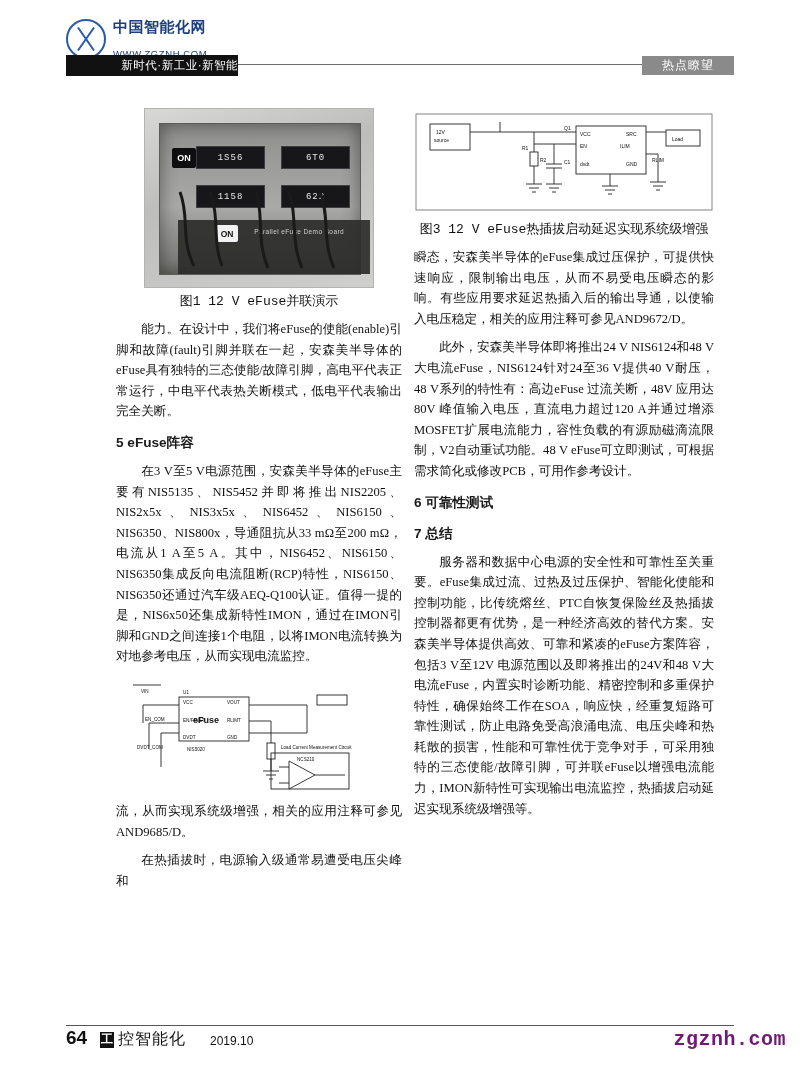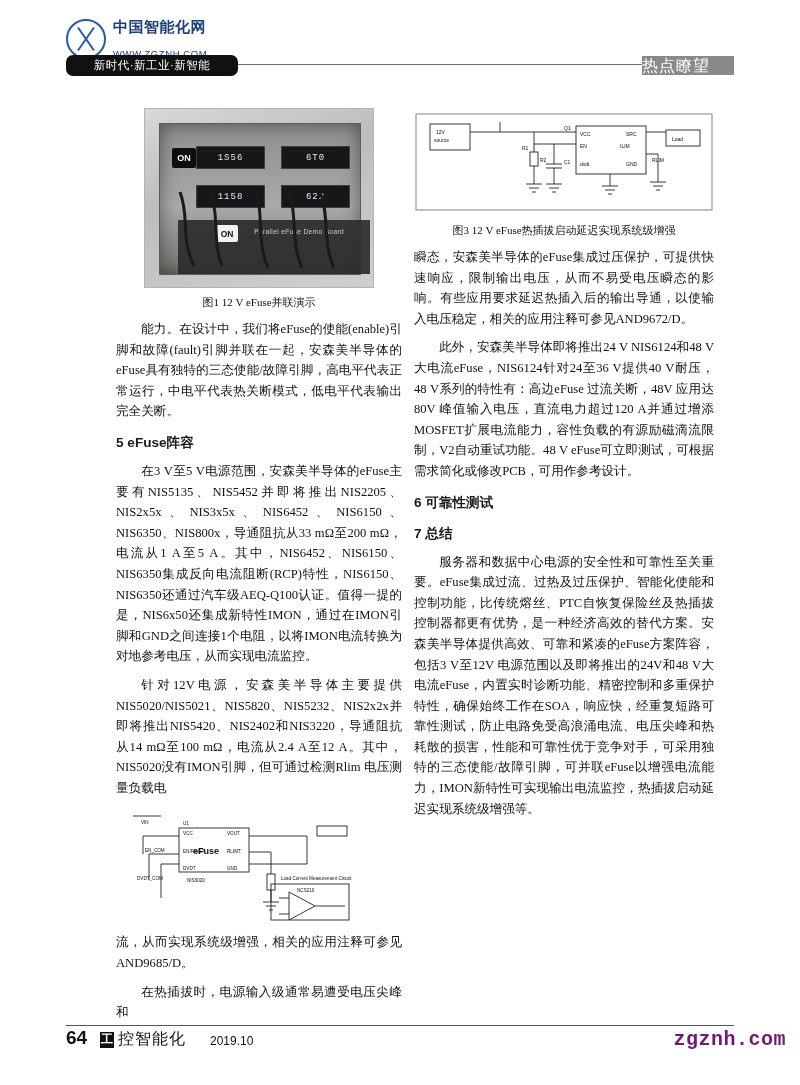--- a/index.html
+++ b/index.html
@@ -73,41 +73,40 @@
 
   .slogan-bar {
     position: absolute;
     left: 66px; top: 55px;
     width: 172px; height: 21px;
     background: #111111;
     color: #ffffff;
     font-family: "Liberation Sans", sans-serif;
     font-size: 11.5px;
     line-height: 21px;
-    text-align: center;
+    text-align: right;
     letter-spacing: 0.5px;
-    border-radius: 7px;
   }
 
   .header-rule {
     position: absolute;
     left: 238px; top: 64px;
     width: 496px; height: 1px;
     background: #6f6f6f;
   }
   .section-tag {
     position: absolute;
     left: 642px; top: 56px;
     width: 92px; height: 19px;
     background: #8a8a8a;
     color: #ffffff;
     font-family: "Liberation Sans", sans-serif;
-    font-size: 16px;
+    font-size: 12px;
     line-height: 19px;
-    text-align: left;
+    text-align: center;
     letter-spacing: 1px;
   }
 
   
   .col-left  { position: absolute; left: 116px; top: 108px; width: 286px; }
   .col-right { position: absolute; left: 414px; top: 108px; width: 300px; }
 
   p.body {
     margin: 8px 0 0 0;
     font-size: 12.6px;
@@ -120,25 +119,26 @@
   p.noindent { text-indent: 0; }
   h2.head {
     margin: 11px 0 5px 0;
     font-size: 13.6px;
     font-weight: bold;
     line-height: 20px;
     font-family: "Liberation Sans", sans-serif;
   }
 
   .caption {
-    font-size: 11px;
+    font-size: 13px;
     text-align: center;
     margin: 6px 0 9px 0;
     line-height: 16px;
     color: #111;
+    font-family: Liberation Mono, monospace;
   }
 
   
   .fig1 {
     width: 228px; height: 178px;
     margin: 0 auto;
     background: linear-gradient(160deg,#d8d8d6 0%, #bdbdbb 40%, #cfcfcd 100%);
     position: relative;
     overflow: hidden;
     border: 1px solid #b3b3b1;
@@ -364,21 +364,20 @@
         </svg>
       </div>
     </div>
     <div class="caption">图1 12 V eFuse并联演示</div>
 
     <p class="body">能力。在设计中，我们将eFuse的使能(enable)引脚和故障(fault)引脚并联在一起，安森美半导体的eFuse具有独特的三态使能/故障引脚，高电平代表正常运行，中电平代表热关断模式，低电平代表输出完全关断。</p>
 
     <h2 class="head">5 eFuse阵容</h2>
 
     <p class="body">在3 V至5 V电源范围，安森美半导体的eFuse主要有NIS5135、NIS5452并即将推出NIS2205、NIS2x5x、NIS3x5x、NIS6452、NIS6150、NIS6350、NIS800x，导通阻抗从33 mΩ至200 mΩ，电流从1 A至5 A。其中，NIS6452、NIS6150、NIS6350集成反向电流阻断(RCP)特性，NIS6150、NIS6350还通过汽车级AEQ-Q100认证。值得一提的是，NIS6x50还集成新特性IMON，通过在IMON引脚和GND之间连接1个电阻，以将IMON电流转换为对地参考电压，从而实现电流监控。</p>
-    <p class="body">针对12V电源，安森美半导体主要提供NIS5020/NIS5021、NIS5820、NIS5232、NIS2x2x并即将推出NIS5420、NIS2402和NIS3220，导通阻抗从14 mΩ至100 mΩ，电流从2.4 A至12 A。其中，NIS5020没有IMON引脚，但可通过检测Rlim 电压测量负载电</p>
 
     <div class="fig2">
       <svg width="276" height="122" viewBox="0 0 276 122">
         <g stroke="#222" stroke-width="0.9" fill="none">
           <rect x="58" y="26" width="70" height="44"></rect>
           <line x1="22" y1="34" x2="58" y2="34"></line>
           <line x1="22" y1="34" x2="22" y2="52"></line>
           <line x1="128" y1="34" x2="186" y2="34"></line>
           <line x1="128" y1="50" x2="150" y2="50"></line>
           <line x1="150" y1="50" x2="150" y2="72"></line>

